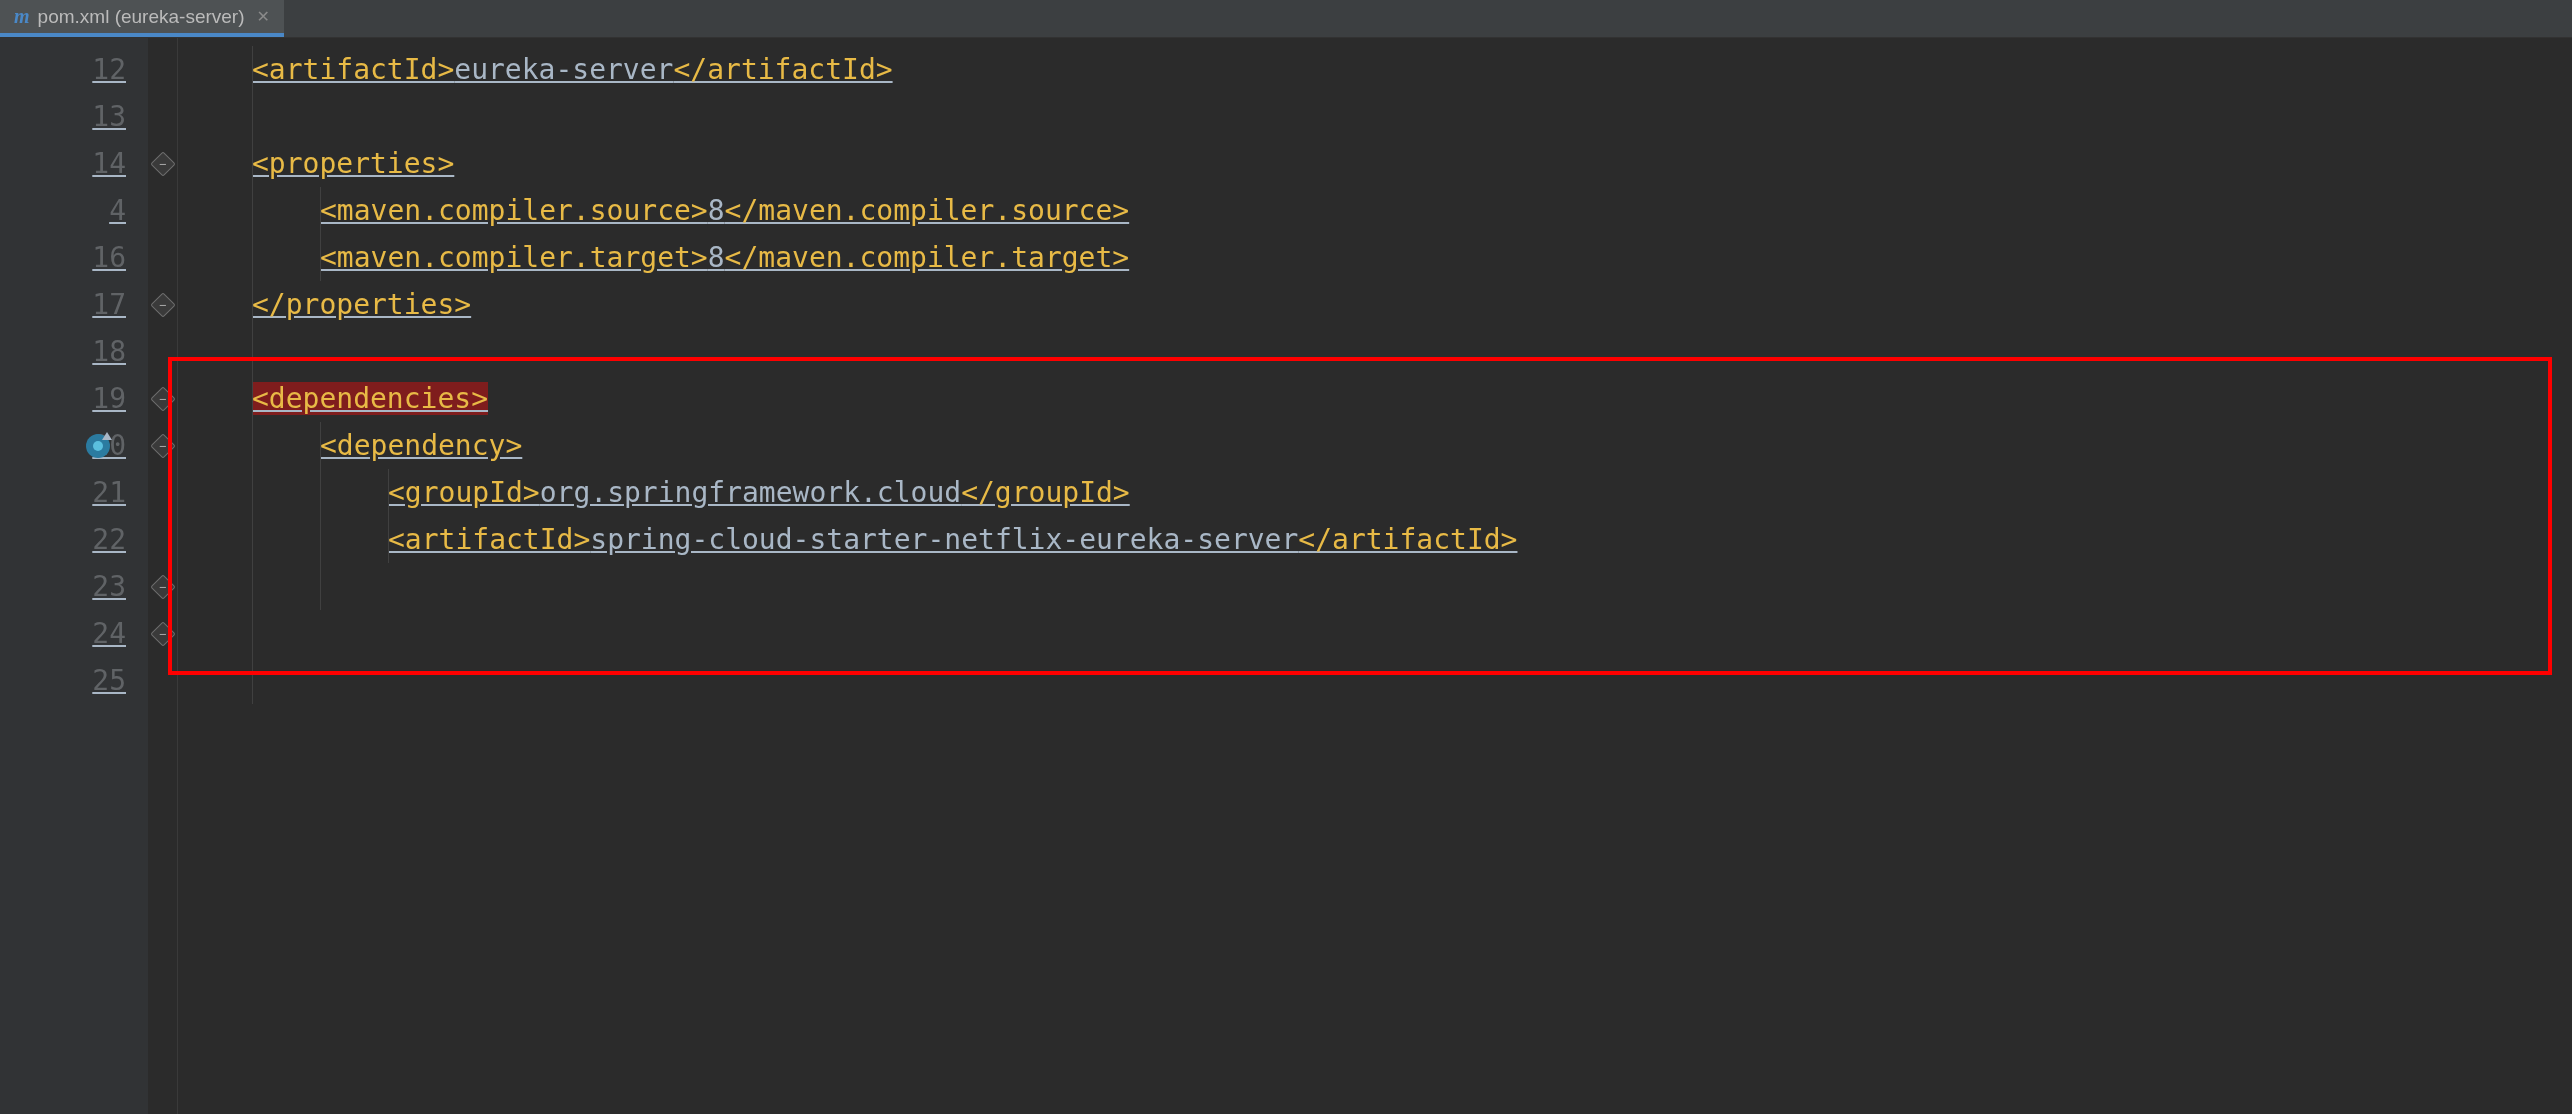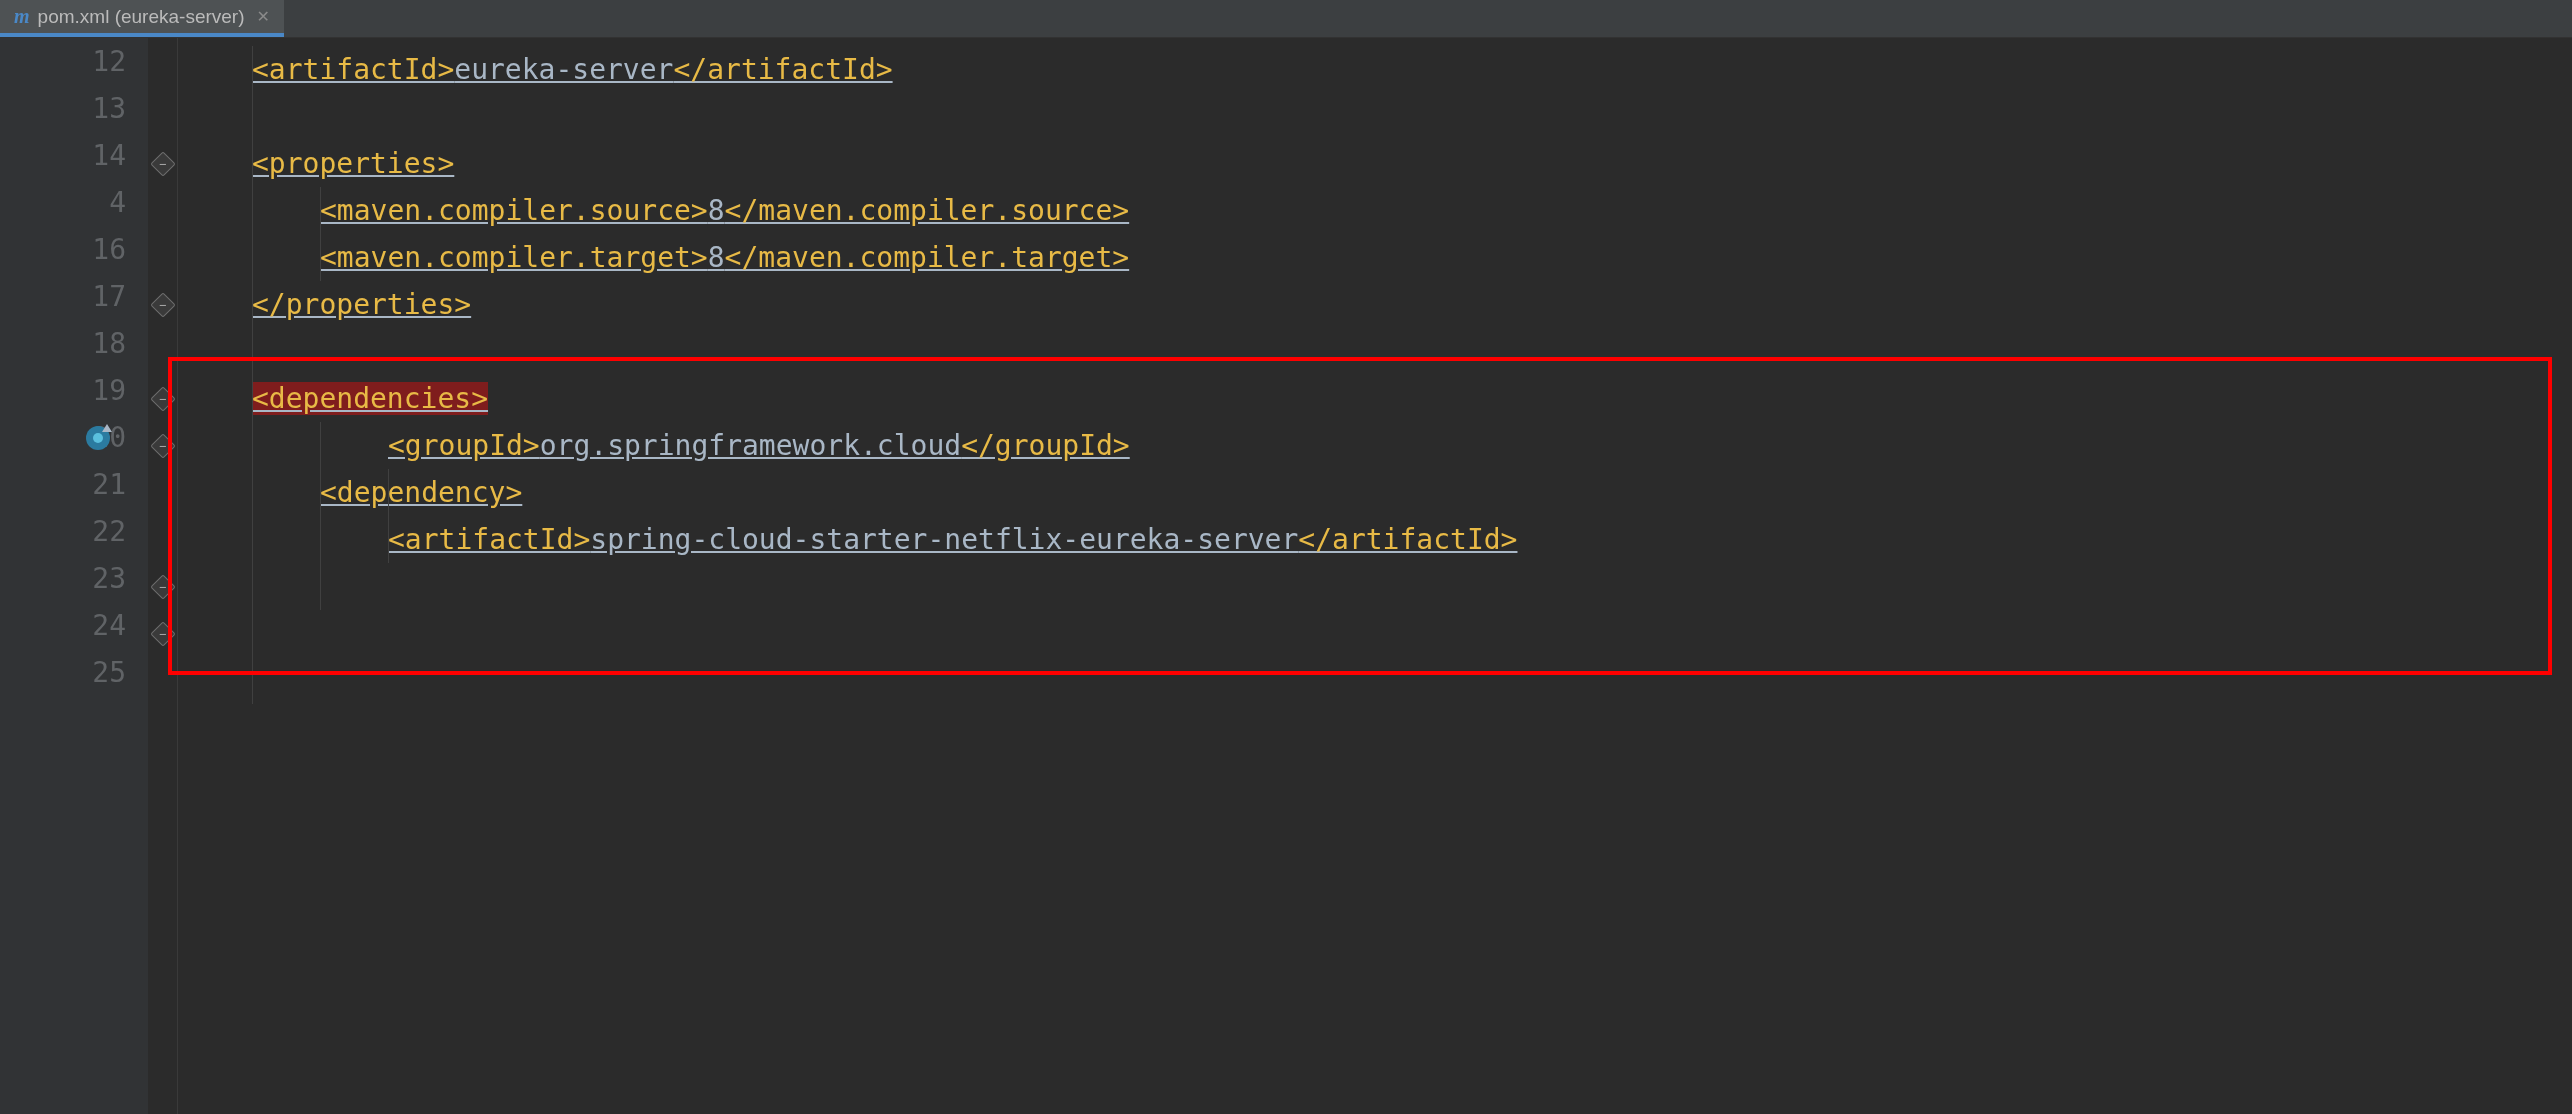--- a/index.html
+++ b/index.html
@@ -43,20 +43,22 @@
     }
     .editor-area {
       display: flex;
       height: calc(100% - 38px);
       background: #2b2b2b;
     }
     .gutter {
       background: #313335;
       width: 148px;
       flex-shrink: 0;
+      padding-top: 8px;
+      text-decoration: underline;
     }
     .gutter-row {
       height: 47px;
       display: flex;
       align-items: center;
       justify-content: flex-end;
       padding-right: 22px;
       position: relative;
     }
     .line-number {
@@ -261,22 +263,22 @@
     </div>
   <div class="code-area" id="codearea">
       <div class="code-line"><span class="indent" style="width:68px"></span><span class="tag-name">&lt;artifactId&gt;</span><span class="tag-text">eureka-server</span><span class="tag-name">&lt;/artifactId&gt;</span></div>
       <div class="code-line"><span class="indent" style="width:0px"></span></div>
       <div class="code-line"><span class="indent" style="width:68px"></span><span class="tag-name">&lt;properties&gt;</span></div>
       <div class="code-line"><span class="indent" style="width:136px"></span><span class="tag-name">&lt;maven.compiler.source&gt;</span><span class="tag-text">8</span><span class="tag-name">&lt;/maven.compiler.source&gt;</span></div>
       <div class="code-line"><span class="indent" style="width:136px"></span><span class="tag-name">&lt;maven.compiler.target&gt;</span><span class="tag-text">8</span><span class="tag-name">&lt;/maven.compiler.target&gt;</span></div>
       <div class="code-line"><span class="indent" style="width:68px"></span><span class="tag-name">&lt;/properties&gt;</span></div>
       <div class="code-line"><span class="indent" style="width:0px"></span></div>
       <div class="code-line"><span class="indent" style="width:68px"></span><span class="tag-name highlight-tag">&lt;dependencies&gt;</span></div>
+      <div class="code-line"><span class="indent" style="width:136px"></span><span class="tag-name">&lt;dependency&gt;</span></div>
       <div class="code-line"><span class="indent" style="width:204px"></span><span class="tag-name">&lt;groupId&gt;</span><span class="tag-text">org.springframework.cloud</span><span class="tag-name">&lt;/groupId&gt;</span></div>
-      <div class="code-line"><span class="indent" style="width:136px"></span><span class="tag-name">&lt;dependency&gt;</span></div>
       <div class="code-line"><span class="indent" style="width:204px"></span><span class="tag-name">&lt;artifactId&gt;</span><span class="tag-text">spring-cloud-starter-netflix-eureka-server</span><span class="tag-name">&lt;/artifactId&gt;</span></div>
       <div class="code-line"><span class="indent" style="width:0px"></span></div>
       <div class="indent-vline" style="left: 74px; top: 8px; height: 658px;"></div>
       <div class="indent-vline" style="left: 142px; top: 149px; height: 94px;"></div>
       <div class="indent-vline" style="left: 142px; top: 384px; height: 188px;"></div>
       <div class="indent-vline" style="left: 210px; top: 431px; height: 94px;"></div>
       <div class="red-box" style="top: 319px; left: -10px; right: 20px; height: 318px;"></div>
     </div>
 </div>
 

